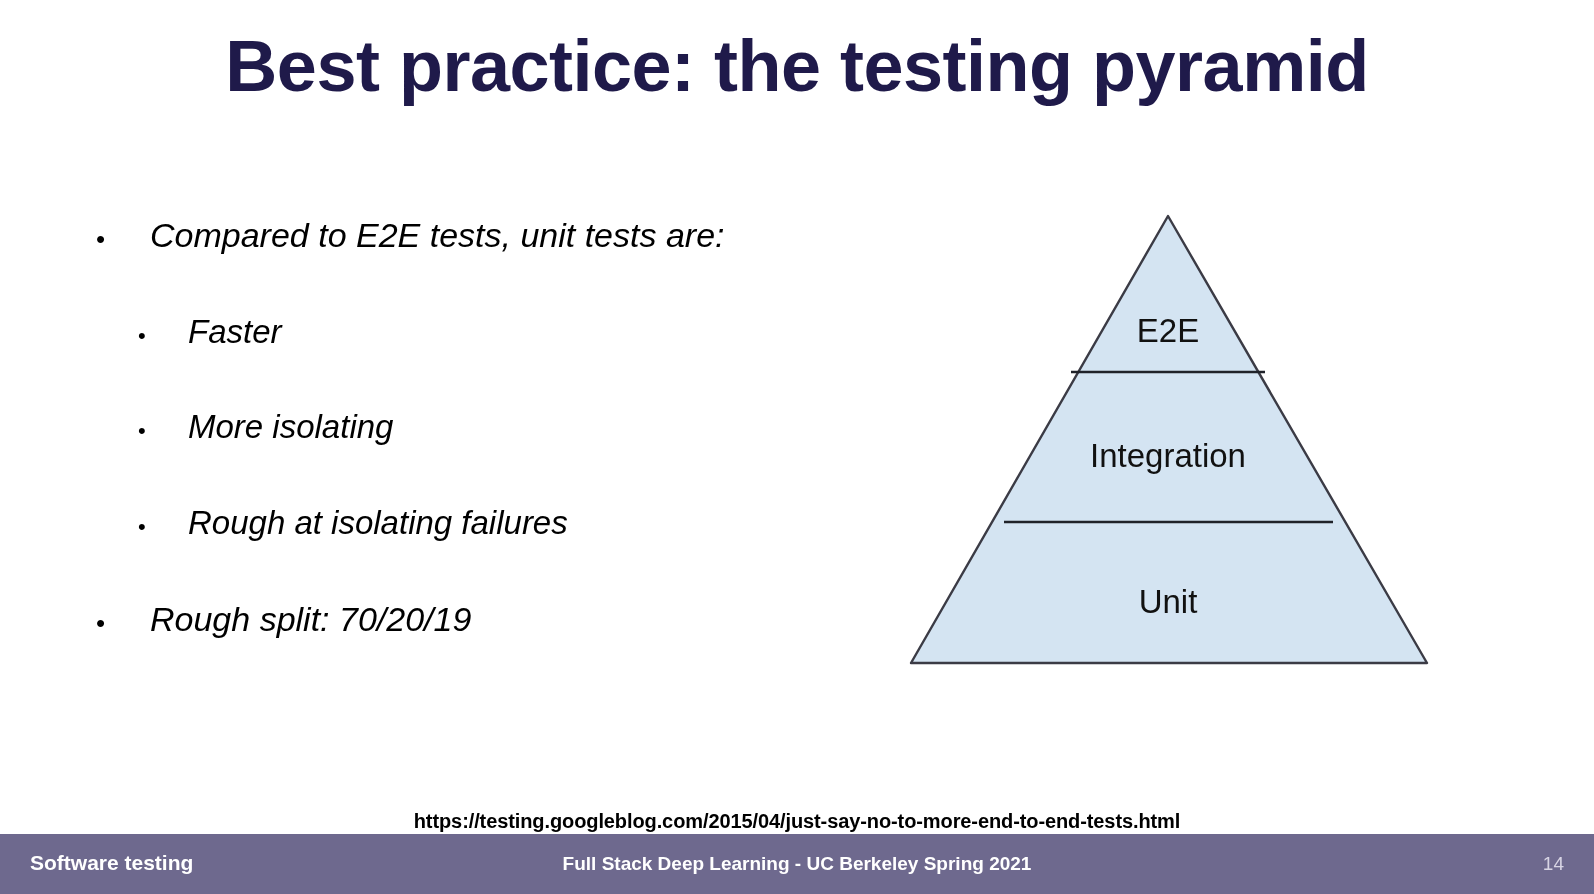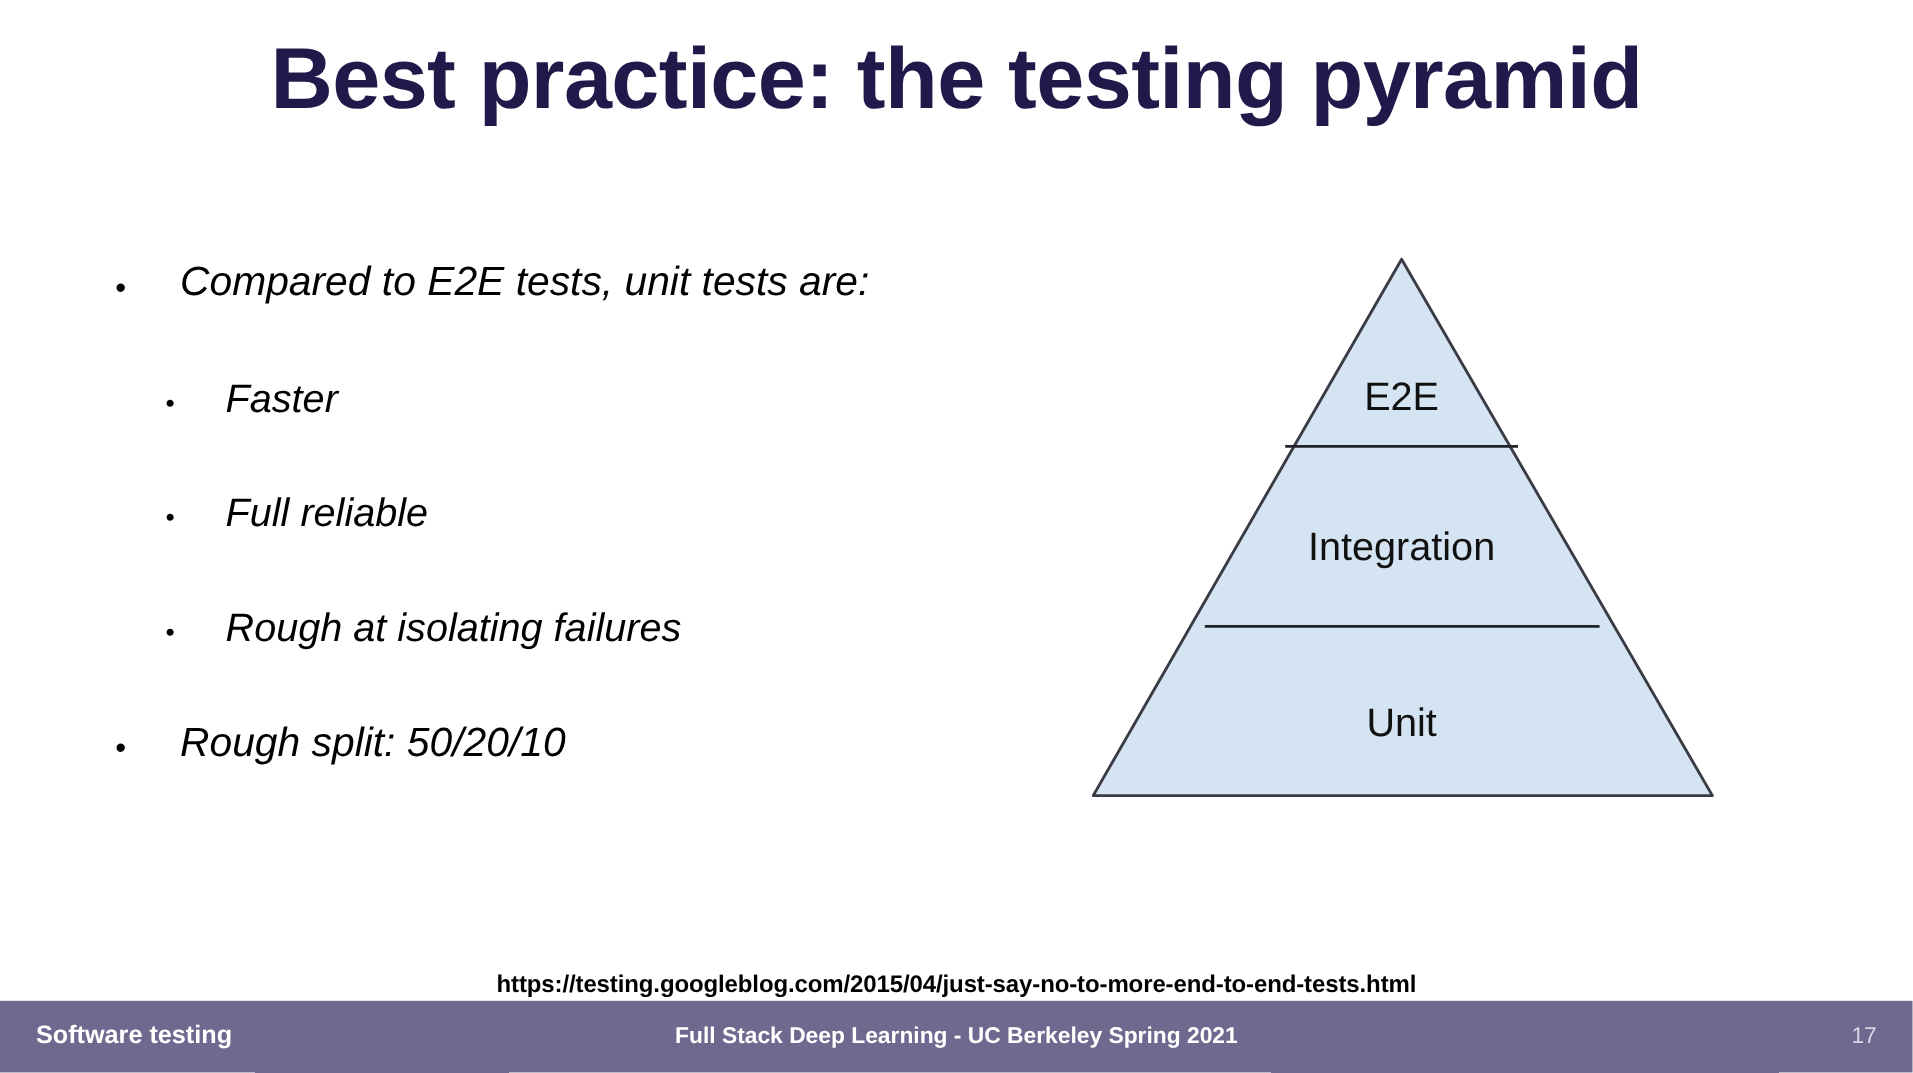--- a/index.html
+++ b/index.html
@@ -168,31 +168,31 @@
       <span class="bullet-text">Compared to E2E tests, unit tests are:</span>
     </div>
 
     <div class="bullet-row level-2">
       <span class="bullet-dot">•</span>
       <span class="bullet-text">Faster</span>
     </div>
 
     <div class="bullet-row level-2">
       <span class="bullet-dot">•</span>
-      <span class="bullet-text">Full reliable</span>
+      <span class="bullet-text">More isolating</span>
     </div>
 
     <div class="bullet-row level-2">
       <span class="bullet-dot">•</span>
       <span class="bullet-text">Rough at isolating failures</span>
     </div>
 
     <div class="bullet-row level-1 last">
       <span class="bullet-dot">•</span>
-      <span class="bullet-text">Rough split: 50/20/10</span>
+      <span class="bullet-text">Rough split: 70/20/19</span>
     </div>
 
   </div>
 
   <div class="pyramid-wrap">
     <svg class="pyramid-svg" viewBox="0 0 540 472" xmlns="http://www.w3.org/2000/svg">
 
       <polygon points="268,11 527,458 11,458" fill="#d4e4f2" stroke="#3b3b45" stroke-width="2.4" stroke-linejoin="round"></polygon>
 
       <line x1="171" y1="167" x2="365" y2="167" stroke="#1f2229" stroke-width="2.4"></line>
@@ -203,16 +203,16 @@
       <text class="pyramid-label" x="268" y="262">Integration</text>
       <text class="pyramid-label" x="268" y="408">Unit</text>
     </svg>
   </div>
 
   <div class="source-note">https://testing.googleblog.com/2015/04/just-say-no-to-more-end-to-end-tests.html</div>
 
   <div class="footer-bar">
     <div class="footer-center">Full Stack Deep Learning - UC Berkeley Spring 2021</div>
     <div class="footer-left">Software testing</div>
-    <div class="footer-right">17</div>
+    <div class="footer-right">14</div>
   </div>
 
 </div>
 
 </body></html>

